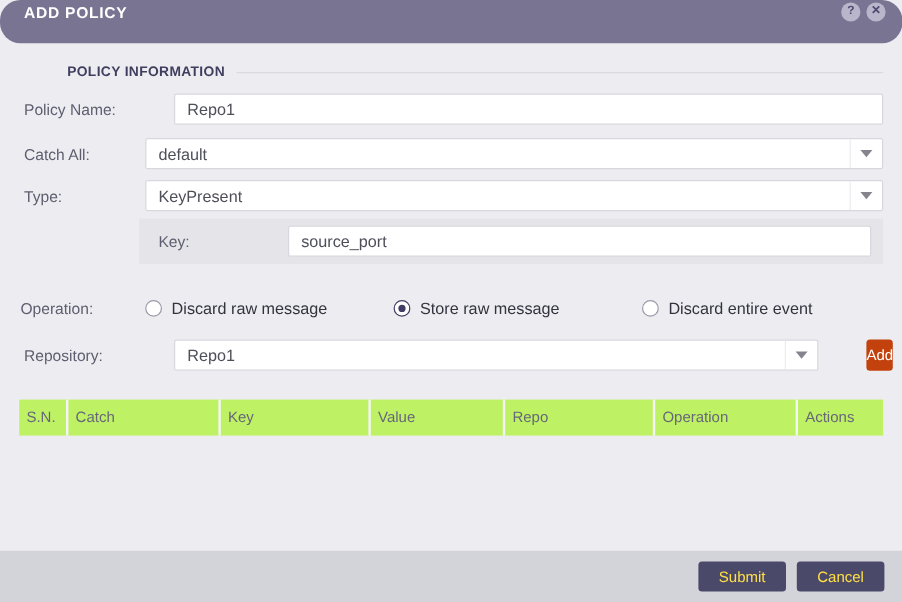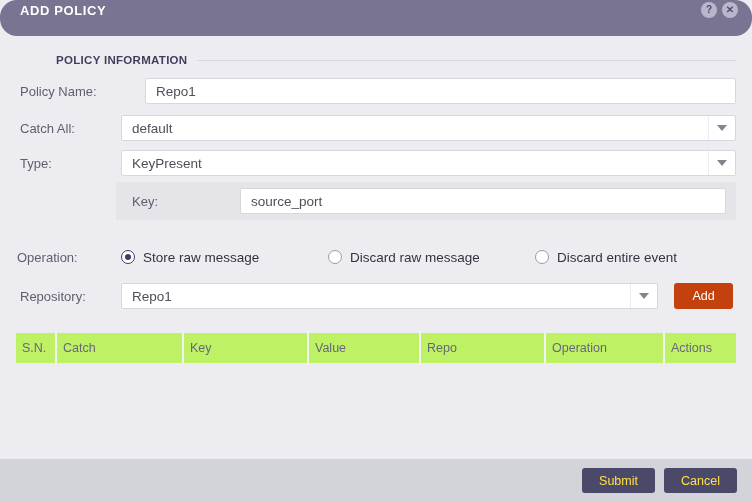--- a/index.html
+++ b/index.html
@@ -26,21 +26,21 @@
   .sec-1 { margin-top:16px;padding-left:40px; }
   .sec-2 { margin-top:24px; }
 
   .frow { display:flex; align-items:center; }
   .frow .flabel { width:105px; padding-left:4px; font-size:13px; color:#5e5e70; flex:0 0 105px; }
 
   .row-policy-name { margin-top:10px;gap:24px; }
   .row-catch-all   { margin-top:11px; }
   .row-type        { margin-top:9px;  }
   .row-operation   { margin-top:27px; height:20px;justify-content:center; }
-  .row-repository  { margin-top:16px; }
+  .row-repository  { margin-top:16px;gap:24px; }
 
   .tinput { height:26px; background:#ffffff; border:1px solid #d7d7de; border-radius:2px;
             font-family:"Liberation Sans", sans-serif; font-size:13.5px; color:#4f4f5a;
             padding:0 10px; outline:none; }
   .grow { flex:1; }
 
   .select { position:relative; height:26px; background:#ffffff; border:1px solid #d7d7de; border-radius:2px;
             display:flex; align-items:center; padding:0 36px 0 10px; font-size:13.5px; color:#4f4f5a;
             cursor:pointer; }
   .select .arrow-zone { position:absolute; right:0; top:0; width:27px; height:24px;
@@ -137,26 +137,26 @@
 
     <div class="key-band">
       <span class="flabel">Key:</span>
       <input class="tinput grow" type="text" value="source_port" style="">
     </div>
 
     <div class="frow row-operation">
       <span class="flabel">Operation:</span>
       <div class="radio-groups">
         <div class="radio-group">
+          <span class="radio"></span>
+          <span class="radio-label">Discard raw message</span>
+        </div>
+        <div class="radio-group">
           <span class="radio checked"></span>
           <span class="radio-label">Store raw message</span>
-        </div>
-        <div class="radio-group">
-          <span class="radio"></span>
-          <span class="radio-label">Discard raw message</span>
         </div>
         <div class="radio-group">
           <span class="radio"></span>
           <span class="radio-label">Discard entire event</span>
         </div>
       </div>
     </div>
 
     <div class="frow row-repository">
       <span class="flabel">Repository:</span>

